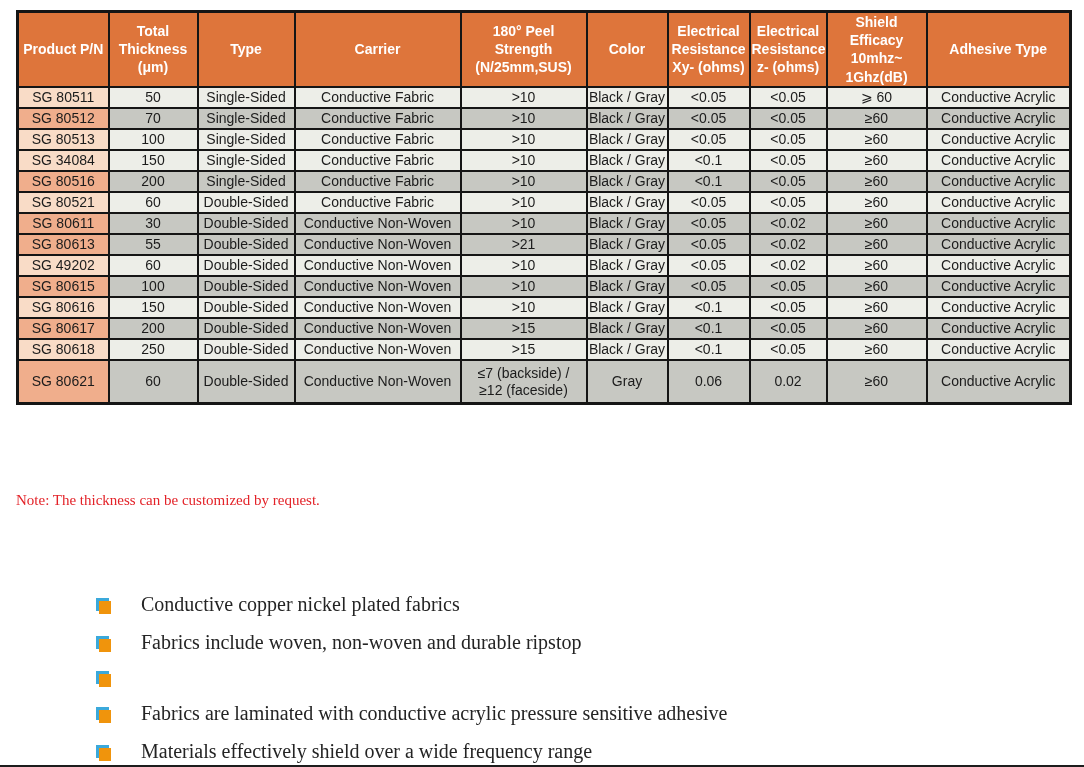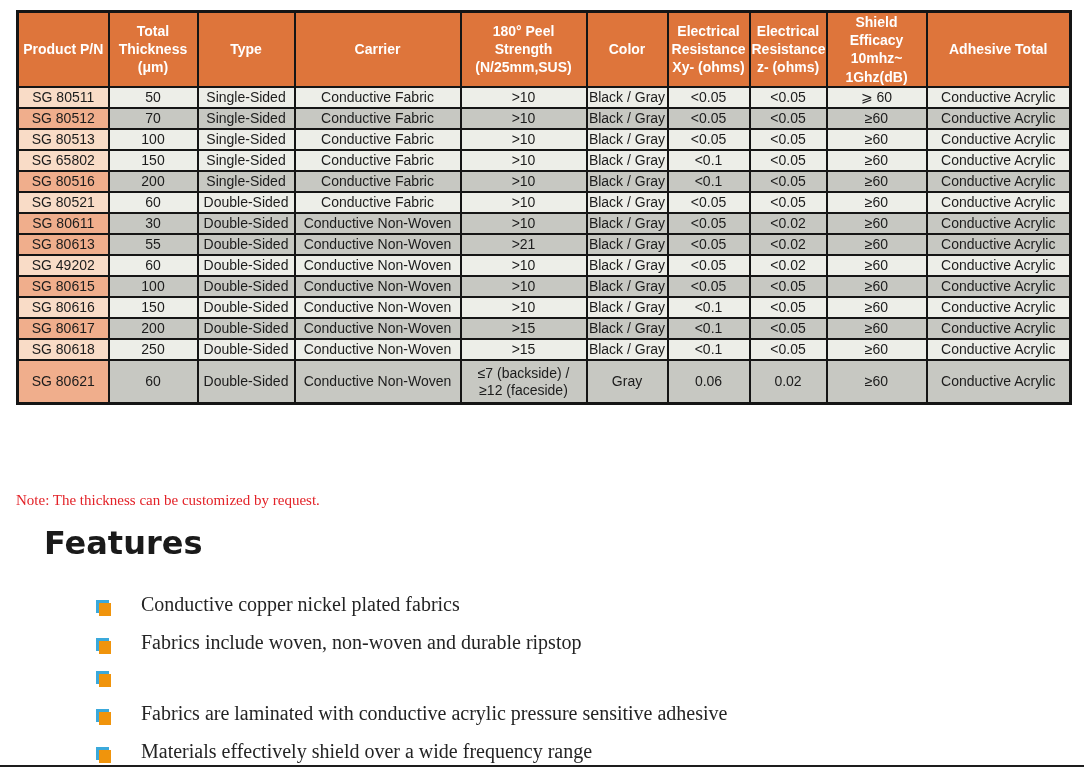--- a/index.html
+++ b/index.html
@@ -66,21 +66,21 @@
     letter-spacing: 0px;
   }
   .features-list {
     position: absolute;
     left: 75px; top: 592px;
     list-style: none;
     width: 960px;
   }
   .features-list li {
     display: flex;
-    align-items: flex-end;
+    align-items: center;
     margin-bottom: 14px;
     font-family: "Liberation Serif", serif;
     font-size: 20px;
     color: #242424;
     line-height: 1.2;
     padding-left: 21px;
   }
   .bullet {
     position: relative;
     display: inline-block;
@@ -138,21 +138,21 @@
           <th>Color</th>
           <th>Electrical
 Resistance
 Xy- (ohms)</th>
           <th>Electrical
 Resistance
 z- (ohms)</th>
           <th>Shield Efficacy
 10mhz~
 1Ghz(dB)</th>
-          <th>Adhesive Total</th>
+          <th>Adhesive Type</th>
         </tr>
     </thead>
     <tbody>
         <tr class="light">
           <td>SG 80511</td>
           <td>50</td>
           <td>Single-Sided</td>
           <td>Conductive Fabric</td>
           <td>&gt;10</td>
           <td>Black / Gray</td>
@@ -179,21 +179,21 @@
           <td>Single-Sided</td>
           <td>Conductive Fabric</td>
           <td>&gt;10</td>
           <td>Black / Gray</td>
           <td>&lt;0.05</td>
           <td>&lt;0.05</td>
           <td>≥60</td>
           <td>Conductive Acrylic</td>
         </tr>
         <tr class="light">
-          <td>SG 65802</td>
+          <td>SG 34084</td>
           <td>150</td>
           <td>Single-Sided</td>
           <td>Conductive Fabric</td>
           <td>&gt;10</td>
           <td>Black / Gray</td>
           <td>&lt;0.1</td>
           <td>&lt;0.05</td>
           <td>≥60</td>
           <td>Conductive Acrylic</td>
         </tr>
@@ -316,21 +316,20 @@
           <td>0.06</td>
           <td>0.02</td>
           <td>≥60</td>
           <td>Conductive Acrylic</td>
         </tr>
       </tbody>
   </table>
 
   <div class="note">Note: The thickness can be customized by request.</div>
 
-  <div class="features-title">Features</div>
 
   <ul class="features-list">
       <li>
         <span class="bullet">
           <span class="b-blue"></span>
           <span class="b-orange"></span>
         </span>
         <span>Conductive copper nickel plated fabrics</span>
       </li>
       <li>

